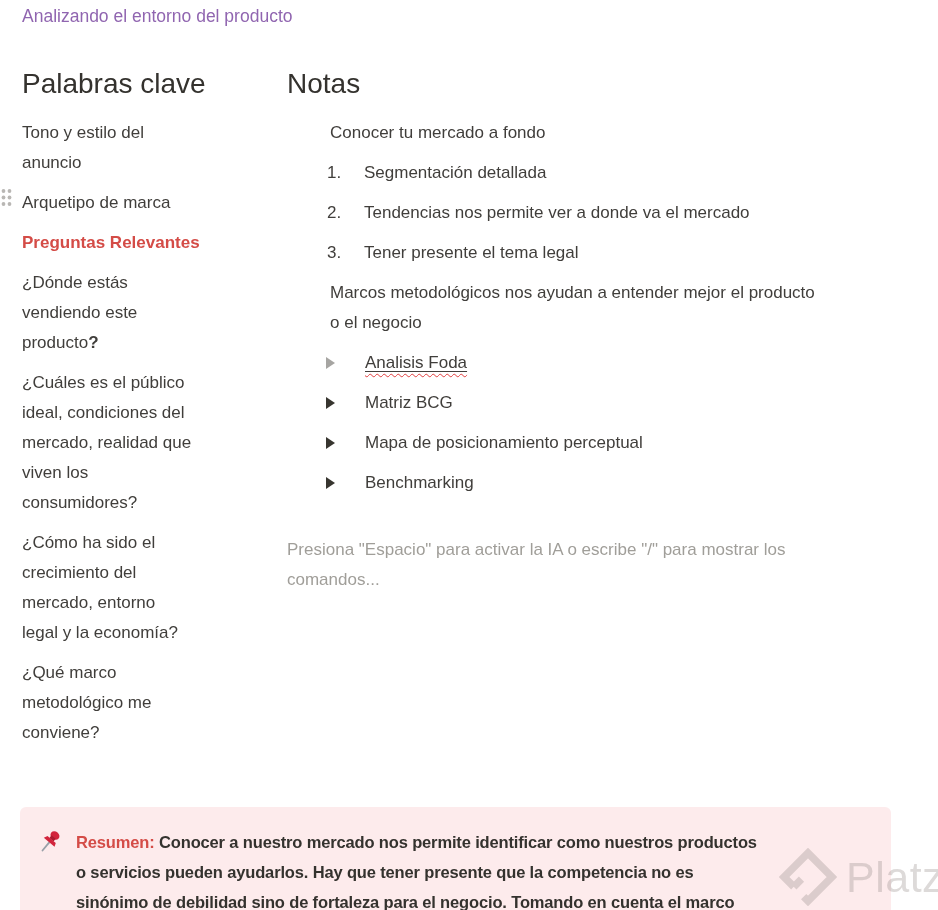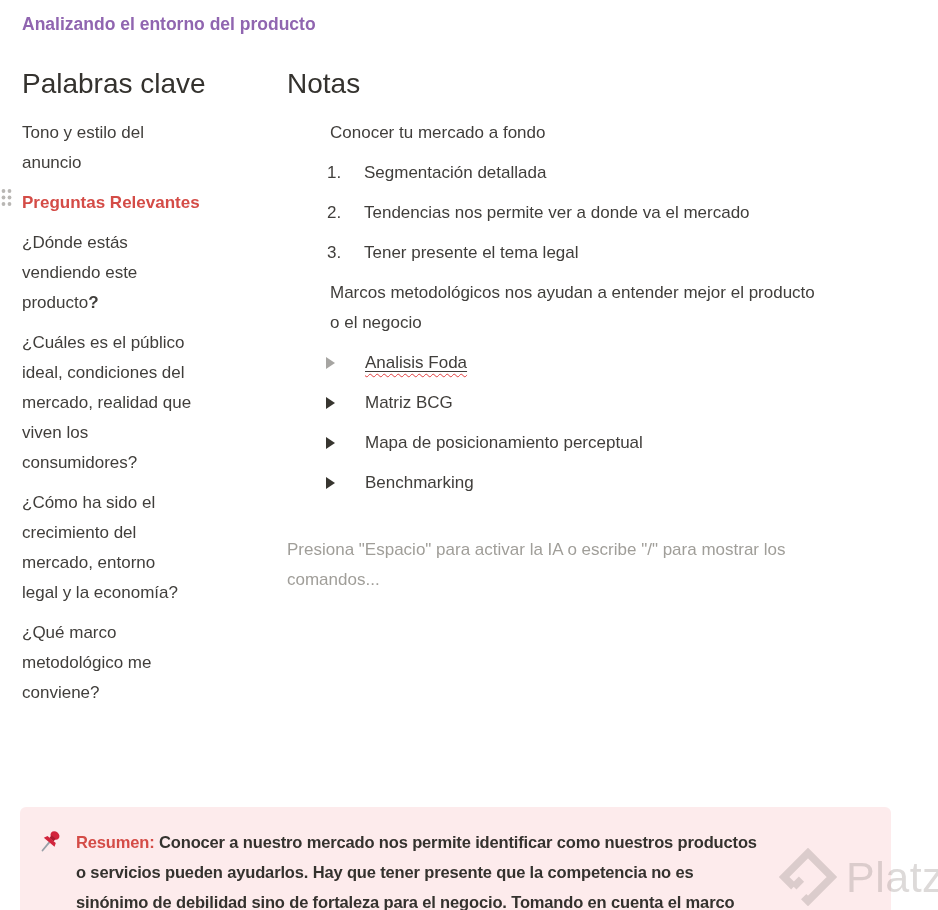--- a/index.html
+++ b/index.html
@@ -4,21 +4,21 @@
 <style>
   * { margin:0; padding:0; box-sizing:border-box; }
   html,body { background:#fff; }
   .page {
     position:relative; width:938px; height:910px; overflow:hidden; background:#fff;
     font-family:"Liberation Sans","DejaVu Sans",sans-serif; color:var(--text);
   }
   .pre { white-space:pre-line; }
 
   .page-title {
-    position:absolute; left:22px; top:12px; font-size:17.5px; font-weight:700;
+    position:absolute; left:22px; top:4px; font-size:17.5px; font-weight:400;
     line-height:24px; color:var(--title_purple);
   }
 
   .drag-handle { position:absolute; left:0px; top:188px; cursor:grab; }
 
   .columns { position:absolute; left:22px; top:70px; right:0; display:flex; }
   .col-left { width:220px; margin-right:45px; flex:none; }
   .col-right { flex:1; min-width:0; }
 
   .col-heading { font-size:28px; font-weight:400; line-height:28px; margin-bottom:20px; color:var(--heading); }
@@ -73,20 +73,21 @@
     <circle cx="3.5" cy="16" r="1.9" fill="var(--handle_gray)"></circle>
       <circle cx="9.5" cy="16" r="1.9" fill="var(--handle_gray)"></circle>
   </svg>
 
   <div class="columns">
 
     <div class="col-left">
       <div class="col-heading">Palabras clave</div>
       <div class="kw-block pre">Tono y estilo del
 anuncio</div>
+      <div class="kw-block pre">Arquetipo de marca</div>
       <div class="kw-block pre red-bold">Preguntas Relevantes</div>
       <div class="kw-block"><span class="pre">¿Dónde estás
 vendiendo este
 producto</span><span class="bold">?</span></div>
       <div class="kw-block pre">¿Cuáles es el público
 ideal, condiciones del
 mercado, realidad que
 viven los
 consumidores?</div>
       <div class="kw-block pre">¿Cómo ha sido el

